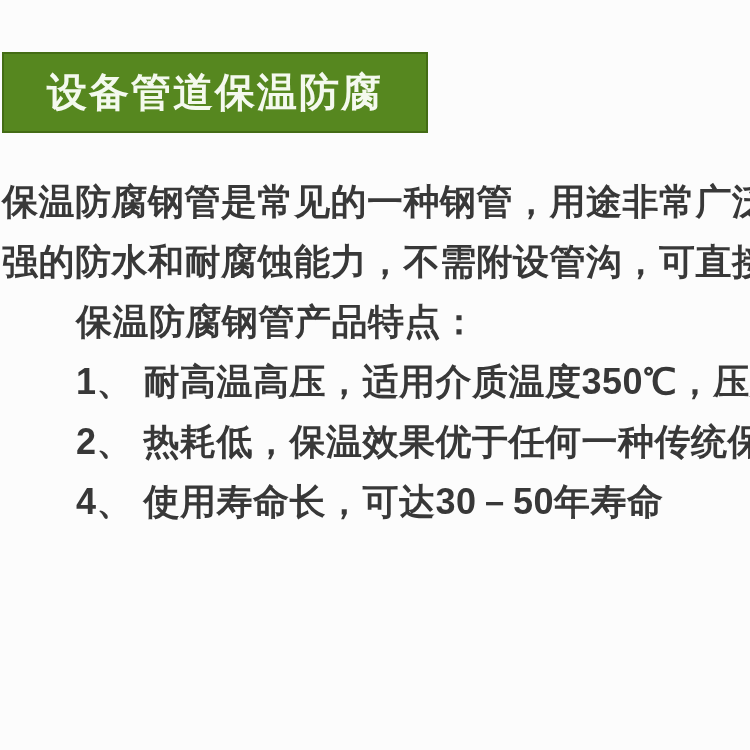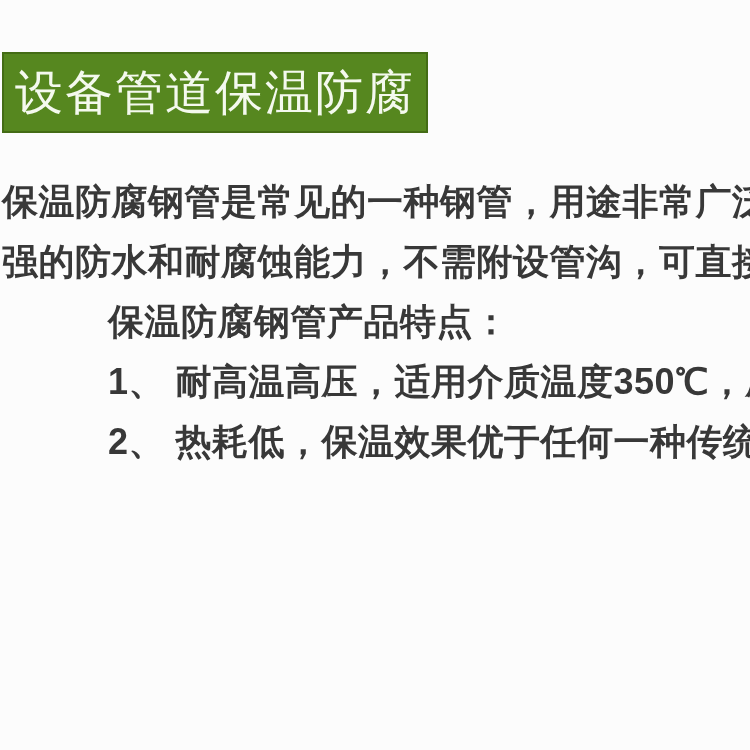--- a/index.html
+++ b/index.html
@@ -22,22 +22,22 @@
     width: 422px;
     height: 77px;
     background: #56871f;
     border: 2px solid #446c15;
     display: flex;
     align-items: center;
     justify-content: center;
     box-sizing: content-box;
   }
   .banner-text {
-    font-size: 48px;
-    font-weight: 400;
+    font-size: 40px;
+    font-weight: 700;
     color: #f4f9ee;
     letter-spacing: 2px;
     white-space: nowrap;
   }
   .content {
     position: absolute;
     left: 0;
     top: 172px;
     width: 750px;
     color: #383838;
@@ -45,35 +45,36 @@
     font-size: 36px;
   }
   .line {
     height: 60px;
     line-height: 60px;
     white-space: nowrap;
     padding-left: 2px;
     letter-spacing: 0.5px;
   }
   .indent {
-    padding-left: 108px;
+    padding-left: 76px;
   }
 </style>
 </head>
 <body>
 
 <div class="page">
 
   <div class="banner">
     <span class="banner-text">设备管道保温防腐</span>
   </div>
 
   <div class="content">
     <div class="line">保温防腐钢管是常见的一种钢管，用途非常广泛，</div>
     <div class="line">强的防水和耐腐蚀能力，不需附设管沟，可直接埋</div>
 
     <div class="line indent">保温防腐钢管产品特点：</div>
 
     <div class="line indent">1、 耐高温高压，适用介质温度350℃，压力2</div>
     <div class="line indent">2、 热耗低，保温效果优于任何一种传统保温</div>
+    <div class="line indent">4、 使用寿命长，可达30－50年寿命</div>
   </div>
 
 </div>
 
 </body></html>

